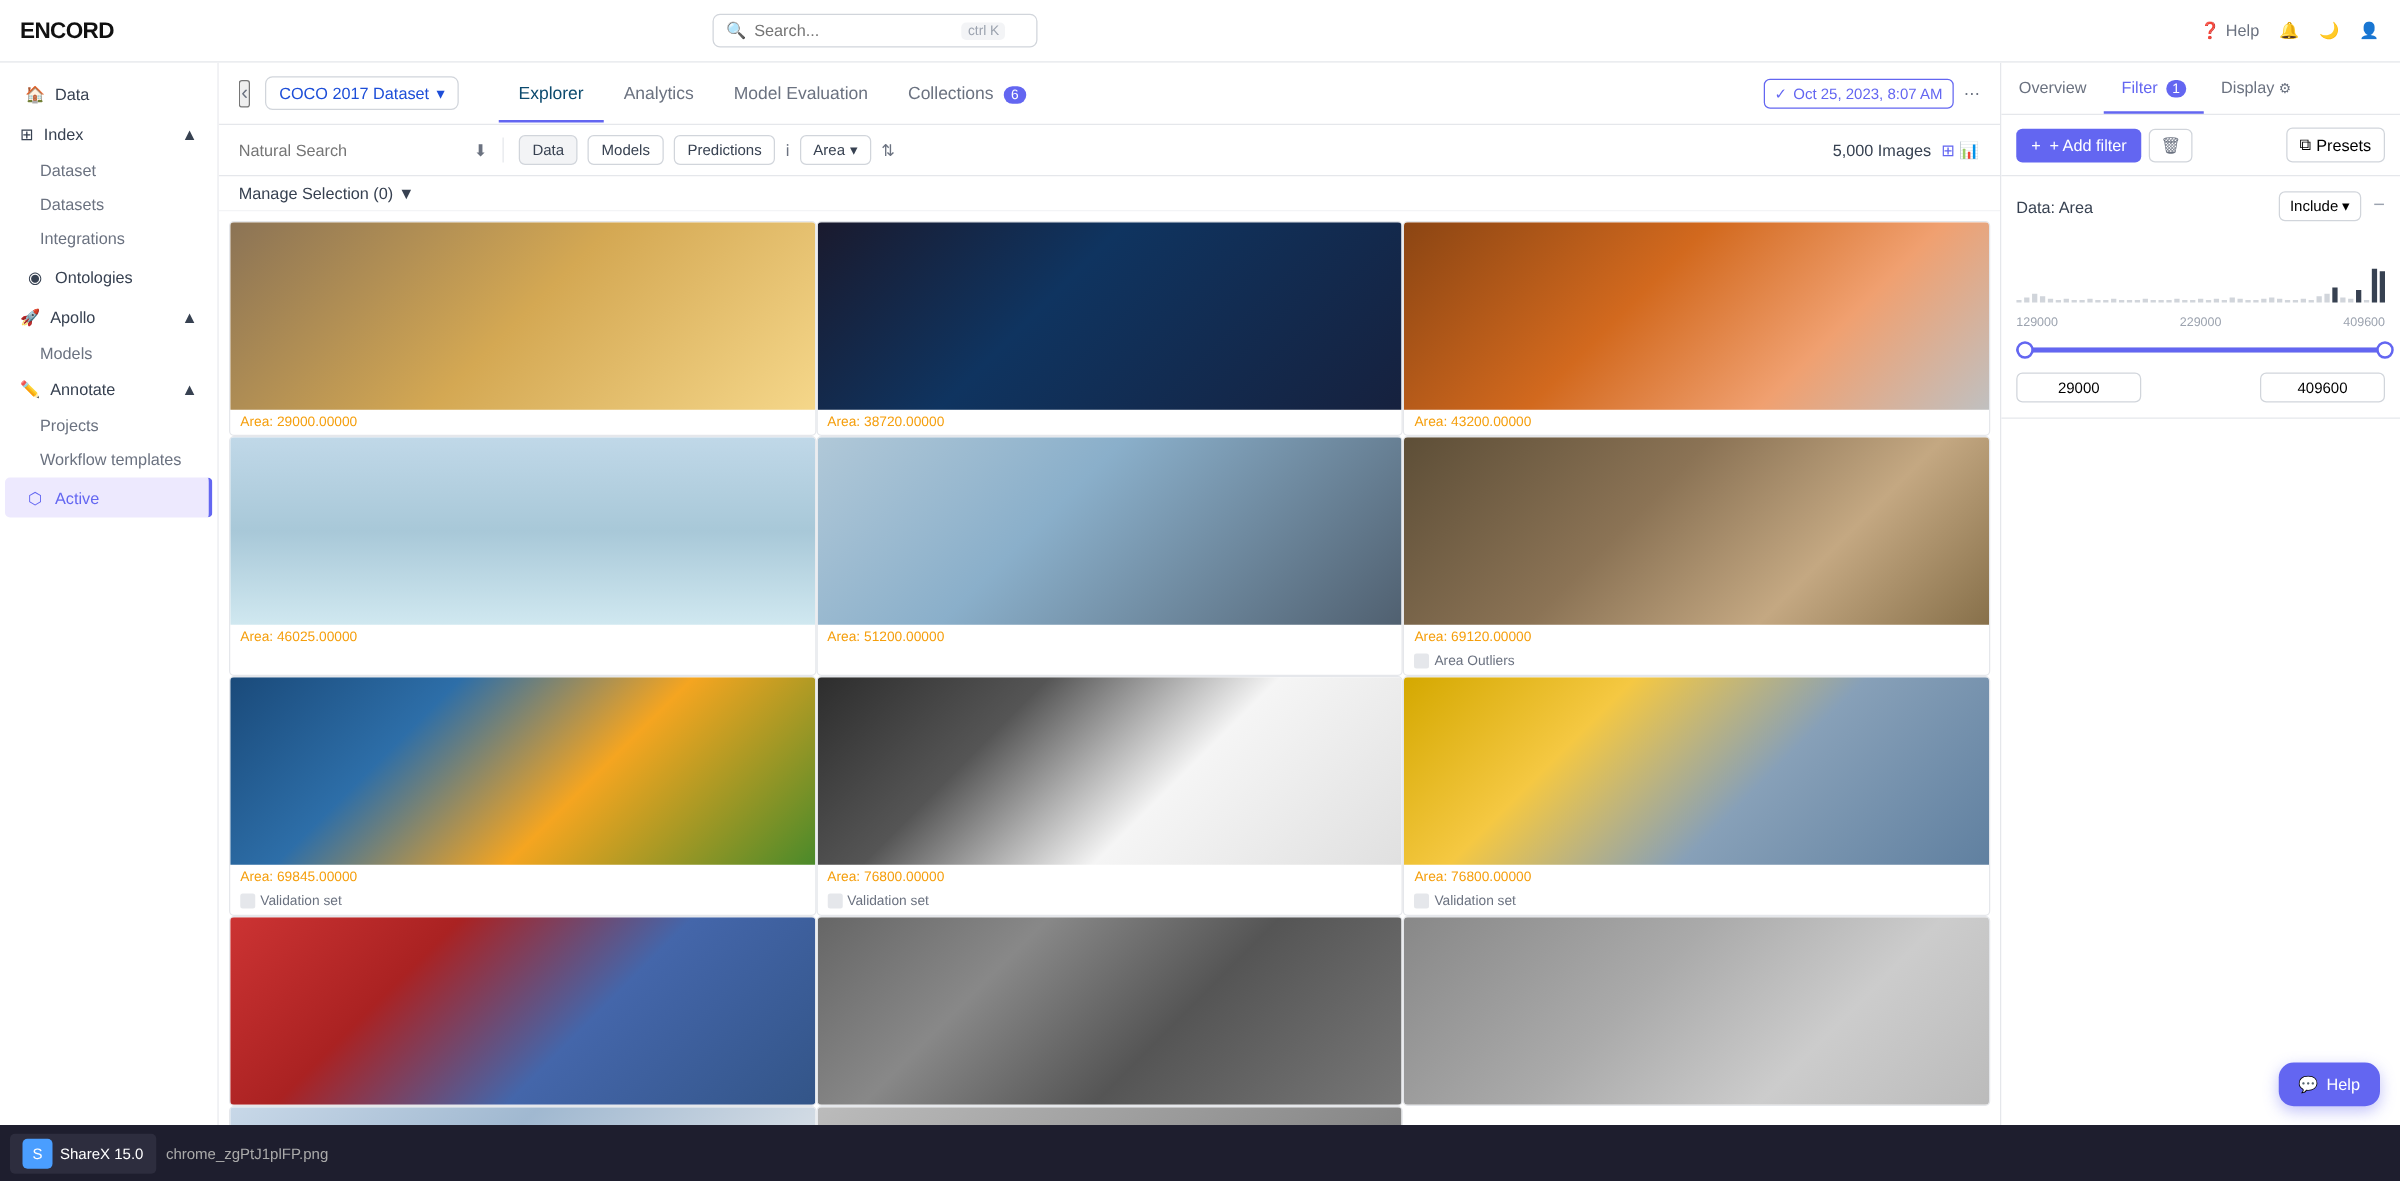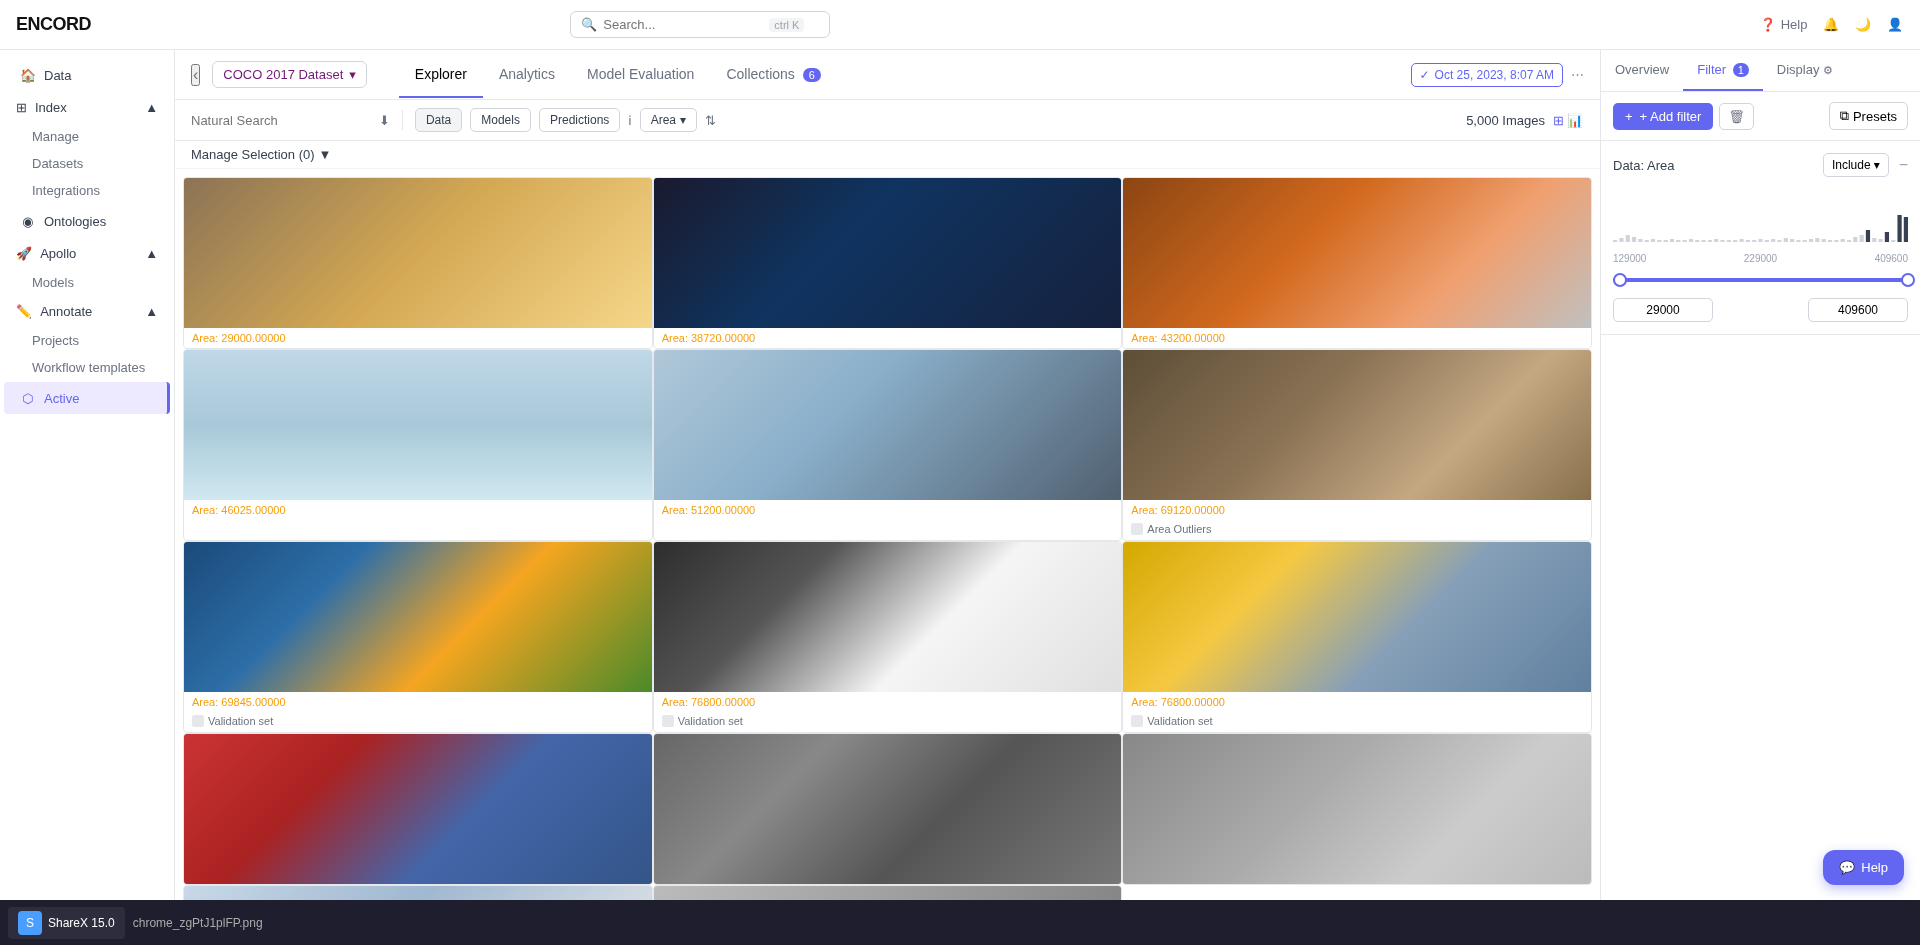--- a/index.html
+++ b/index.html
@@ -24,24 +24,24 @@
     .sidebar-item .icon { width: 16px; height: 16px; display: flex; align-items: center; justify-content: center; }
     .sidebar-section { display: flex; align-items: center; justify-content: space-between; padding: 8px 16px; color: #374151; font-size: 13px; font-weight: 500; cursor: pointer; }
     .sidebar-sub { padding-left: 32px; color: #6b7280; font-size: 13px; padding-top: 6px; padding-bottom: 6px; cursor: pointer; }
 
     
     .content { flex: 1; display: flex; flex-direction: column; overflow: hidden; background: #fff; }
 
     
     .content-header { display: flex; align-items: center; border-bottom: 1px solid #e5e7eb; padding: 0 16px; height: 50px; gap: 12px; background: #fff; }
     .back-btn { color: #6b7280; cursor: pointer; font-size: 16px; }
-    .dataset-selector { border: 1px solid #d1d5db; border-radius: 6px; padding: 5px 10px; display: flex; align-items: center; gap: 6px; font-size: 13px; cursor: pointer; color: #701a75; }
+    .dataset-selector { border: 1px solid #d1d5db; border-radius: 6px; padding: 5px 10px; display: flex; align-items: center; gap: 6px; font-size: 13px; cursor: pointer; color: #1d4ed8; }
     .tabs { display: flex; gap: 0; margin-left: 20px; }
     .tab { padding: 14px 16px; font-size: 14px; color: #6b7280; cursor: pointer; border-bottom: 2px solid transparent; }
-    .tab.active { color: #000000; border-bottom: 2px solid #6366f1; font-weight: 500; }
+    .tab.active { color: #0c4a6e; border-bottom: 2px solid #6366f1; font-weight: 500; }
     .tab-badge { background: #6366f1; color: #fff; border-radius: 10px; padding: 1px 6px; font-size: 11px; margin-left: 4px; }
     .header-actions { margin-left: auto; display: flex; align-items: center; gap: 8px; }
     .date-filter { display: flex; align-items: center; gap: 5px; border: 1px solid #6366f1; border-radius: 5px; padding: 4px 8px; font-size: 12px; color: #6366f1; cursor: pointer; }
 
     
     .sub-toolbar { display: flex; align-items: center; padding: 8px 16px; gap: 8px; background: #fff; border-bottom: 1px solid #e5e7eb; }
     .search-natural { border: none; outline: none; background: transparent; font-size: 13px; color: #9ca3af; flex: 0 0 180px; }
     .toolbar-btn { border: 1px solid #d1d5db; border-radius: 5px; padding: 4px 10px; font-size: 12px; color: #374151; cursor: pointer; background: #fff; }
     .toolbar-btn.active-tab { background: #f3f4f6; }
     .area-dropdown { border: 1px solid #d1d5db; border-radius: 5px; padding: 4px 10px; font-size: 12px; color: #374151; cursor: pointer; background: #fff; display: flex; align-items: center; gap: 4px; }
@@ -145,21 +145,21 @@
       <span class="icon">🏠</span>
       <span>Data</span>
     </div>
     <div class="sidebar-section">
       <div style="display:flex;align-items:center;gap:8px;">
         <span>⊞</span>
         <span>Index</span>
       </div>
       <span>▲</span>
     </div>
-    <div class="sidebar-sub">Manage</div>
+    <div class="sidebar-sub">Dataset</div>
     <div class="sidebar-sub">Datasets</div>
     <div class="sidebar-sub">Integrations</div>
 
     <div class="sidebar-item">
       <span class="icon">◉</span>
       <span>Ontologies</span>
     </div>
 
     <div class="sidebar-section">
       <div style="display:flex;align-items:center;gap:8px;">

